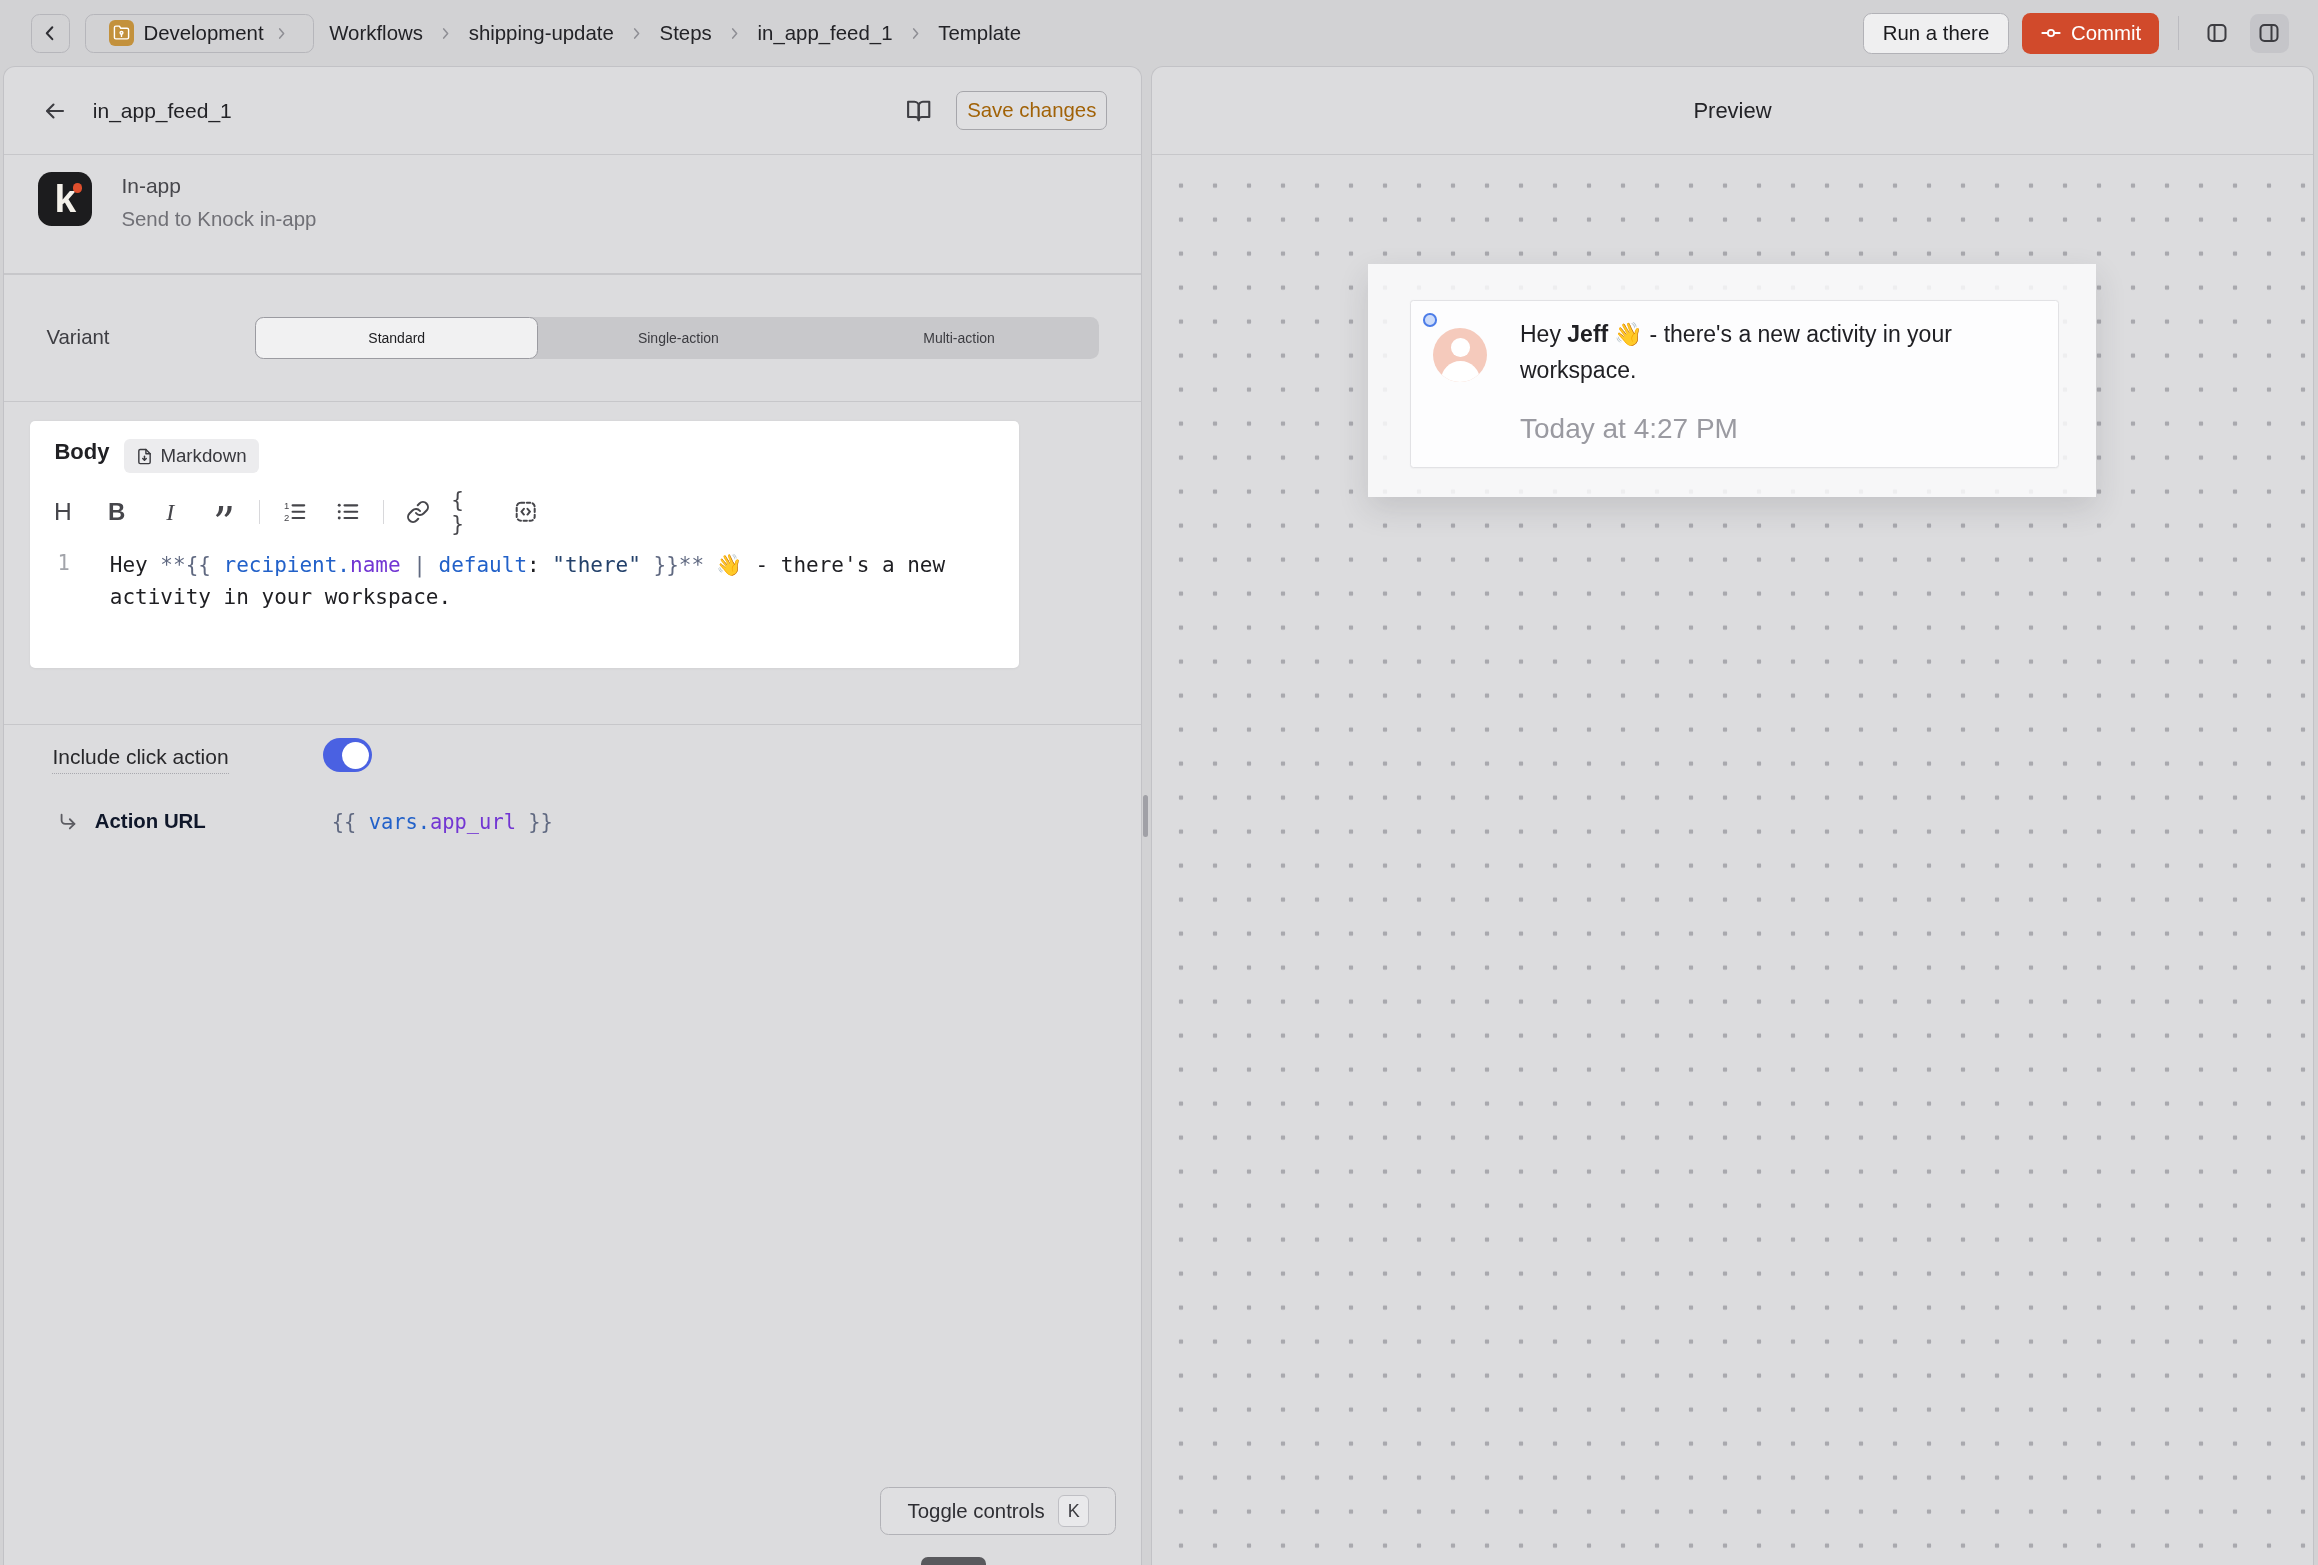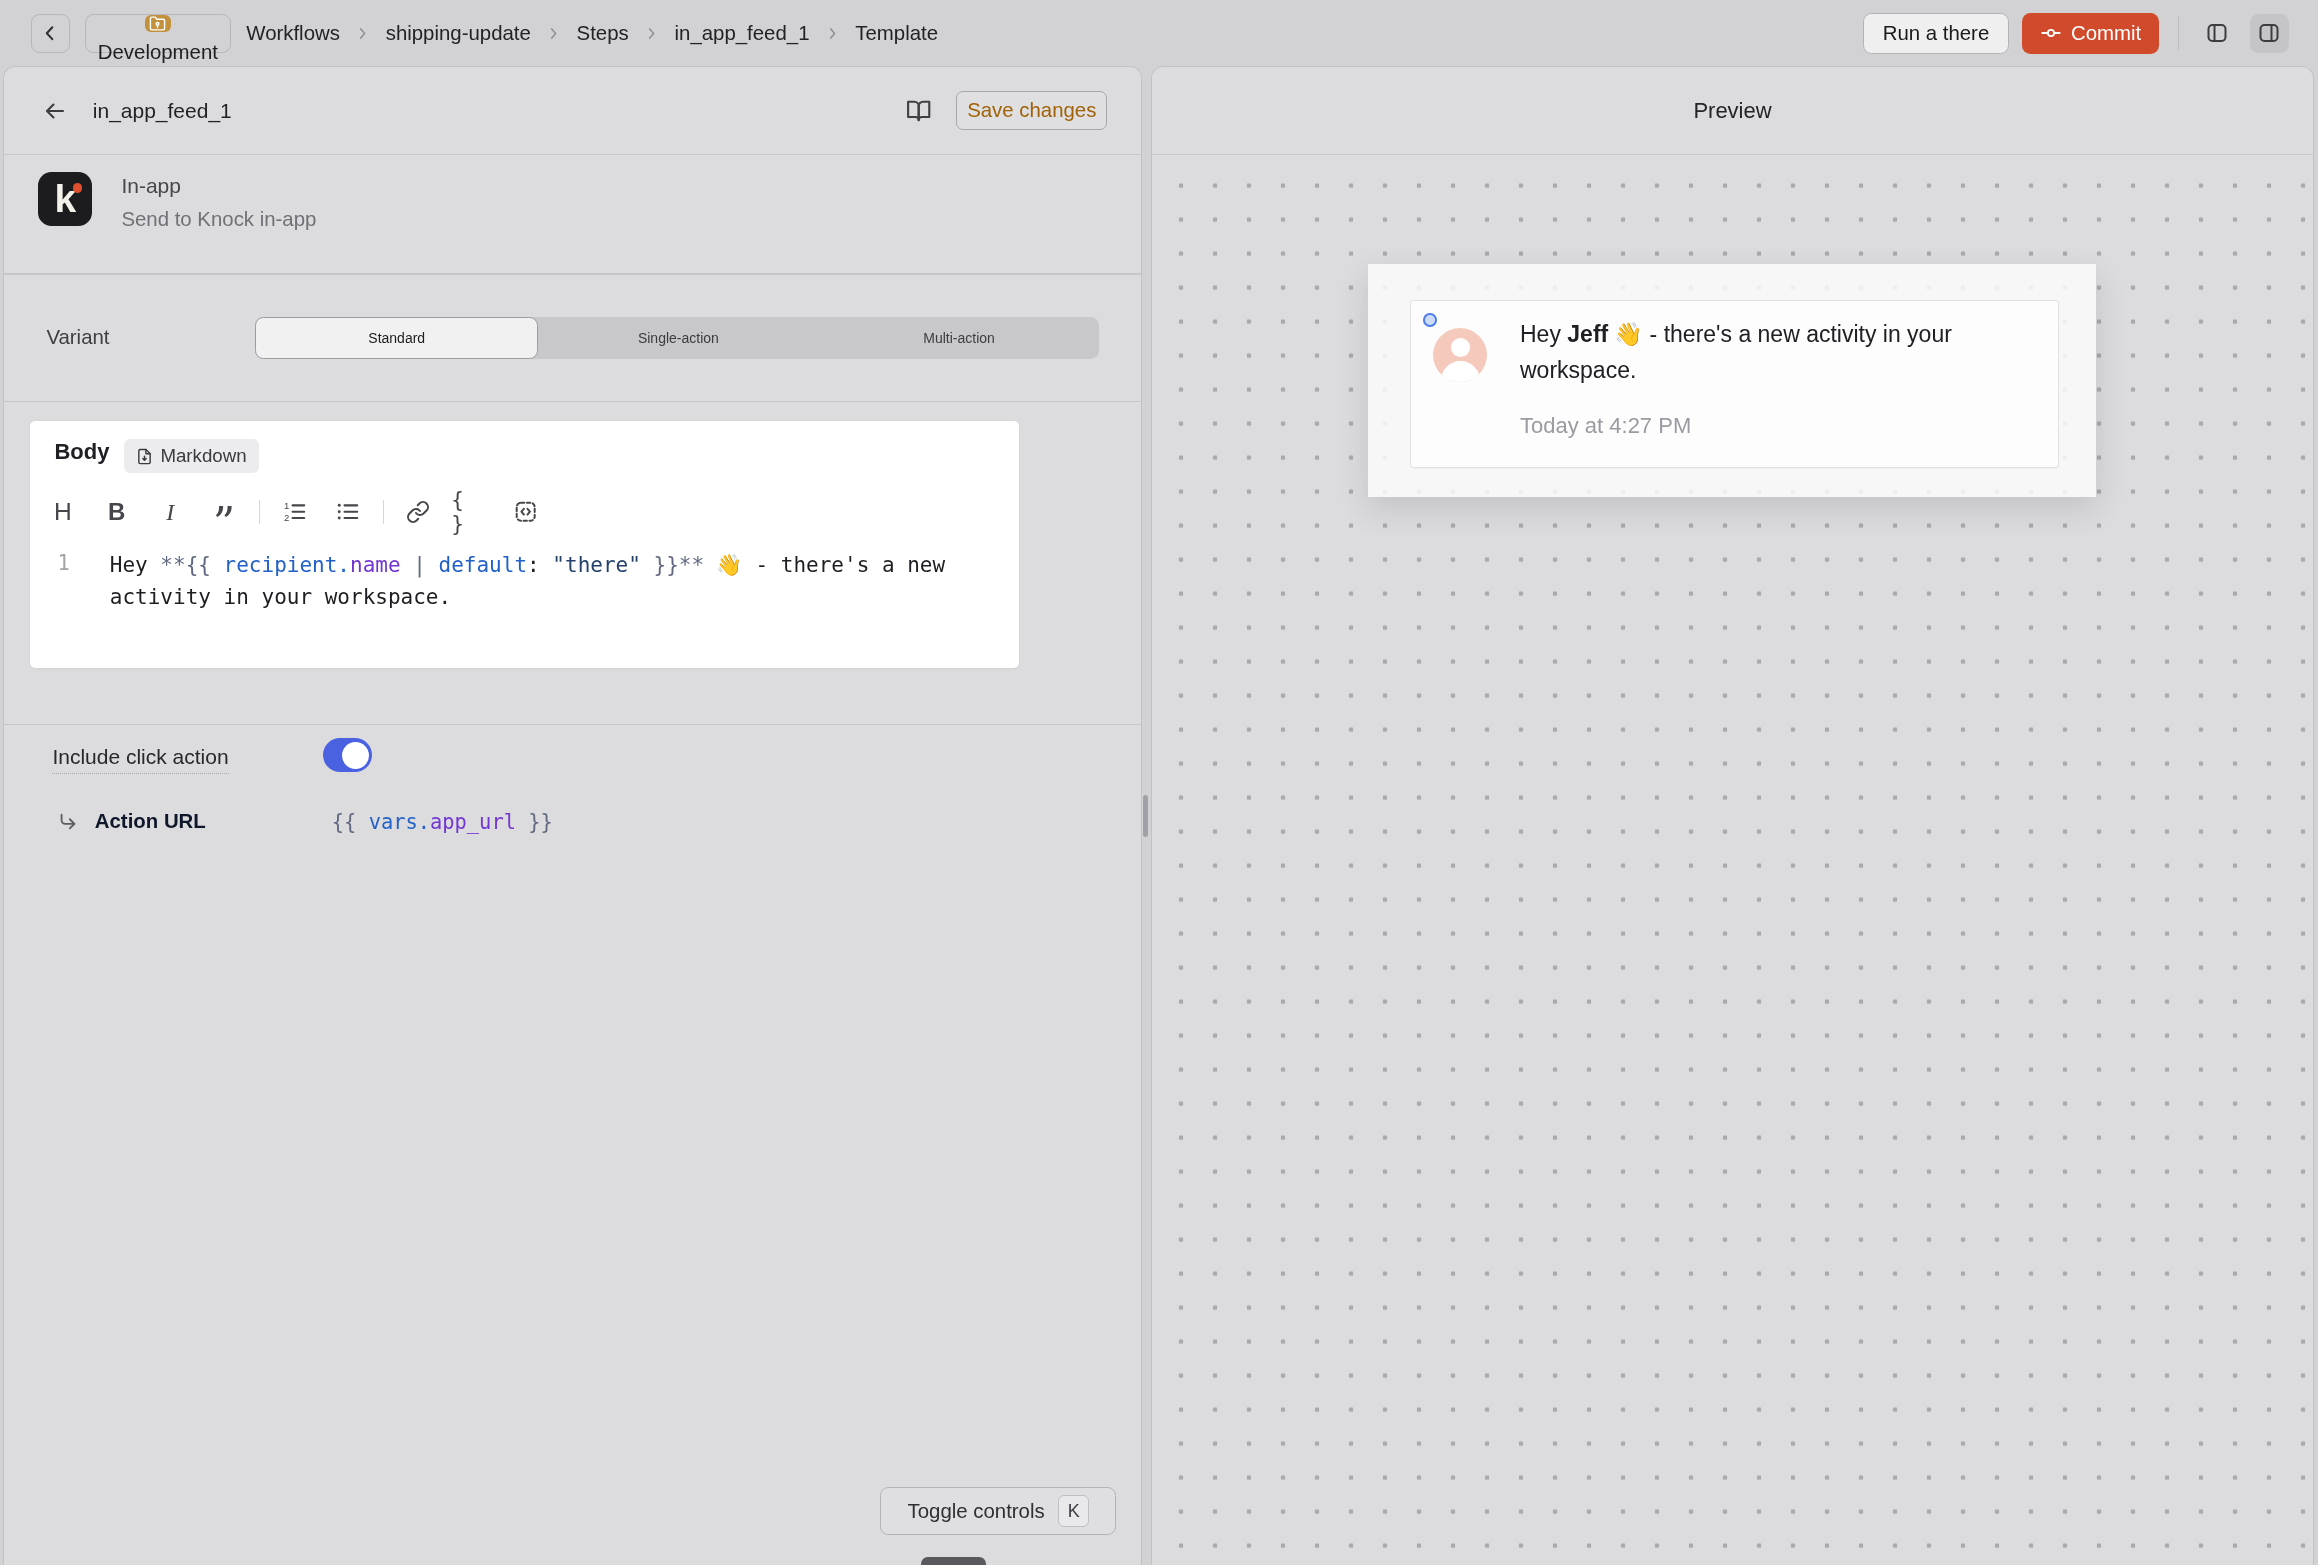--- a/index.html
+++ b/index.html
@@ -4,21 +4,21 @@
 <style>
   * { box-sizing: border-box; margin: 0; padding: 0; }
   html,body { width: 2319px; height: 1566px; overflow: hidden; }
   body { font-family: "Liberation Sans", "DejaVu Sans", sans-serif; background:#d2d2d4; }
   .screen { position:relative; width:2319px; height:1566px; overflow:hidden; }
 
   
   .topbar { position:absolute; top:0; left:0; right:0; height:66px; display:flex; align-items:center; padding:0 30.5px; }
   .tb-left { display:flex; align-items:center; gap:15.3px; }
   .icon-btn { width:39px; height:39px; border:1.3px solid #b6b6bb; border-radius:8.5px; display:flex; align-items:center; justify-content:center; background:transparent; cursor:pointer; }
-  .env-chip { height:39px; display:flex; align-items:center; gap:9.3px; padding:0 12px; border:1.3px solid #b6b6bb; border-radius:8.5px; cursor:pointer;flex-direction:column; }
+  .env-chip { height:39px; display:flex; align-items:center; gap:9.3px; padding:0 23px; border:1.3px solid #b6b6bb; border-radius:8.5px; cursor:pointer; }
   .env-icon { width:25.4px; height:25.4px; border-radius:6px; background:#c3913c; display:flex; align-items:center; justify-content:center; }
   .env-label { font-size:20.4px; color:#1f1f23; }
   .crumbs { display:flex; align-items:center; gap:14.4px; font-size:20.4px; color:#232327; }
   .crumb { cursor:pointer; white-space:nowrap; }
   .sep svg { display:block; }
   .tb-right { margin-left:auto; display:flex; align-items:center; gap:12.7px; }
   .btn-secondary { height:41px; padding:0 18.7px; border:1.3px solid #b2b2b7; border-radius:8.5px; background:#efeff0; font-size:20.4px; color:#1a1a1d; display:flex; align-items:center; cursor:pointer; font-family:inherit; }
   .btn-commit { height:41px; padding:0 18px; border:none; border-radius:8.5px; background:#d14a2b; font-size:20.4px; color:#ffffff; display:flex; align-items:center; gap:9.3px; cursor:pointer; font-family:inherit; }
   .tb-vdiv { width:1.3px; height:34px; background:#bbbbc0; margin:0 6px; }
   .panel-toggle { width:39px; height:39px; border-radius:8.5px; display:flex; align-items:center; justify-content:center; cursor:pointer; }
@@ -96,21 +96,21 @@
     background-image:radial-gradient(circle,#a9a9ae 2.2px,transparent 2.6px);
     background-size:34px 34px; background-position:12px 13.6px; }
   .feed { position:absolute; left:216px; top:109px; width:728px; height:233px; background:rgba(253,253,254,0.82); box-shadow:0 12px 29px rgba(50,50,60,0.14); }
   .notif-card { position:absolute; left:42px; top:36px; width:649px; height:168px; background:#fdfdfe; border:1.3px solid #e2e2e5; border-radius:3.4px; box-shadow:0 0.8px 1.7px rgba(0,0,0,0.03); }
   .unread { position:absolute; left:12px; top:12px; width:13.6px; height:13.6px; border:2.5px solid #4d7de8; background:#cddcfa; border-radius:50%; }
   .avatar { position:absolute; left:22px; top:27px; width:54px; height:54px; border-radius:50%; background:#f5cabc; overflow:hidden; }
   .av-head { position:absolute; left:18px; top:10.2px; width:18.7px; height:18.7px; border-radius:50%; background:#ffffff; }
   .av-body { position:absolute; left:7.6px; top:33px; width:39px; height:29px; border-radius:19.5px 19.5px 6.8px 6.8px; background:#ffffff; }
   .notif-text { position:absolute; left:109px; top:15.3px; width:509px; font-size:23px; line-height:36px; color:#202024; }
   .notif-text b { font-weight:700; }
-  .notif-time { position:absolute; left:109px; top:112px; font-size:22px; color:#9a9aa1; }
+  .notif-time { position:absolute; left:109px; top:112px; font-size:28px; color:#9a9aa1; }
 
   .drag-handle { position:absolute; left:1143px; top:795px; width:5.1px; height:42px; border-radius:2.5px; background:#a0a0a6; cursor:col-resize; }
 
   svg { display:block; }
 </style>
 </head>
 <body>
 
 <div class="screen">
 

